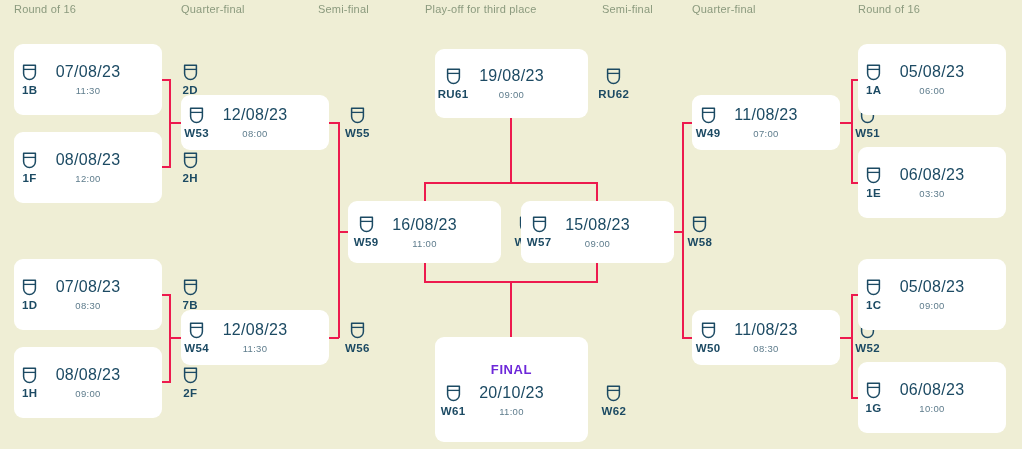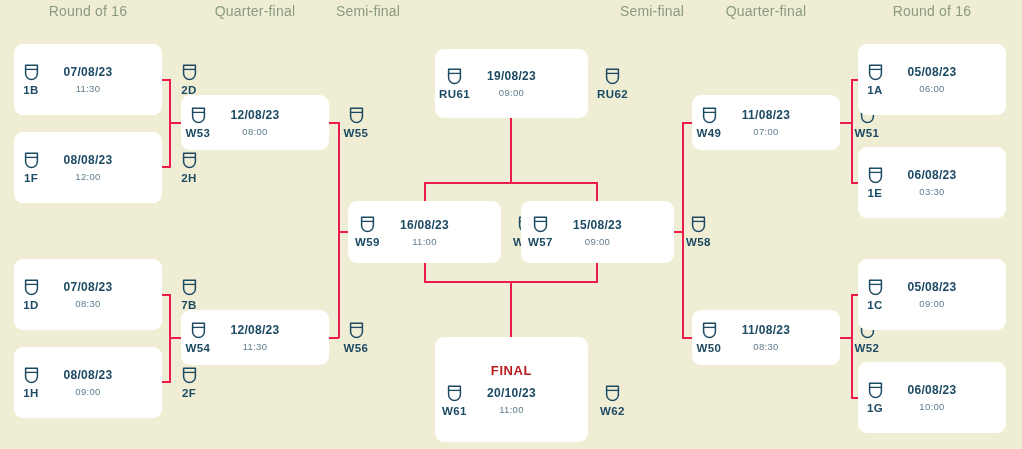--- a/index.html
+++ b/index.html
@@ -8,42 +8,41 @@
     background:#EFEED5;
     font-family:"Liberation Sans", sans-serif;
     overflow:hidden;
     position:relative;
   }
   #bracket{position:absolute;inset:0;}
 
   
   .col-head{
     position:absolute;top:3px;
-    font-size:14px;
+    font-size:11px;
     color:#8B9A7E;
     letter-spacing:.2px;
     white-space:nowrap;
-    text-align:center;
   }
 
   
   .match{
     position:absolute;
     background:#FFFFFF;
     border-radius:9px;
     box-sizing:border-box;
     display:flex;
     flex-direction:column;
     align-items:center;
     justify-content:center;
   }
   .match-title{
     font-size:13px;
     font-weight:bold;
-    color:#b91c1c;
+    color:#6d28d9;
     letter-spacing:.6px;
     margin-bottom:7px;
   }
   .match-row{
     display:flex;
     align-items:center;
     justify-content:center;
     gap:9px;
   }
   .side{
@@ -61,22 +60,22 @@
     letter-spacing:.4px;
     margin-top:3px;
   }
   .center-col{
     display:flex;
     flex-direction:column;
     align-items:center;
     min-width:62px;
   }
   .date{
-    font-size:12px;
-    font-weight:bold;
+    font-size:16px;
+    font-weight:normal;
     color:#1C4A63;
     letter-spacing:.3px;
   }
   .time{
     font-size:9.5px;
     color:#5E7C8C;
     letter-spacing:.3px;
     margin-top:4px;
   }
 
@@ -85,20 +84,21 @@
   .lnv{width:2px;}
   .lnh{height:2px;}
 </style>
 </head>
 <body>
 
 <div id="bracket">
     <div class="col-head" style="left: 14px; width: 148px;">Round of 16</div>
     <div class="col-head" style="left: 181px; width: 148px;">Quarter-final</div>
     <div class="col-head" style="left: 318px; width: 100px;">Semi-final</div>
+    <div class="col-head" style="left: 425px; width: 172px;">Play-off for third place</div>
     <div class="col-head" style="left: 602px; width: 100px;">Semi-final</div>
     <div class="col-head" style="left: 692px; width: 148px;">Quarter-final</div>
     <div class="col-head" style="left: 858px; width: 148px;">Round of 16</div>
     <div class="ln lnv" style="left: 169px; top: 79px; height: 89px; background: rgb(237, 26, 78);"></div>
     <div class="ln lnh" style="left: 162px; top: 79px; width: 8px; background: rgb(237, 26, 78);"></div>
     <div class="ln lnh" style="left: 162px; top: 166px; width: 8px; background: rgb(237, 26, 78);"></div>
     <div class="ln lnh" style="left: 169px; top: 122px; width: 13px; background: rgb(237, 26, 78);"></div>
     <div class="ln lnv" style="left: 169px; top: 294px; height: 89px; background: rgb(237, 26, 78);"></div>
     <div class="ln lnh" style="left: 162px; top: 294px; width: 8px; background: rgb(237, 26, 78);"></div>
     <div class="ln lnh" style="left: 162px; top: 381px; width: 8px; background: rgb(237, 26, 78);"></div>

